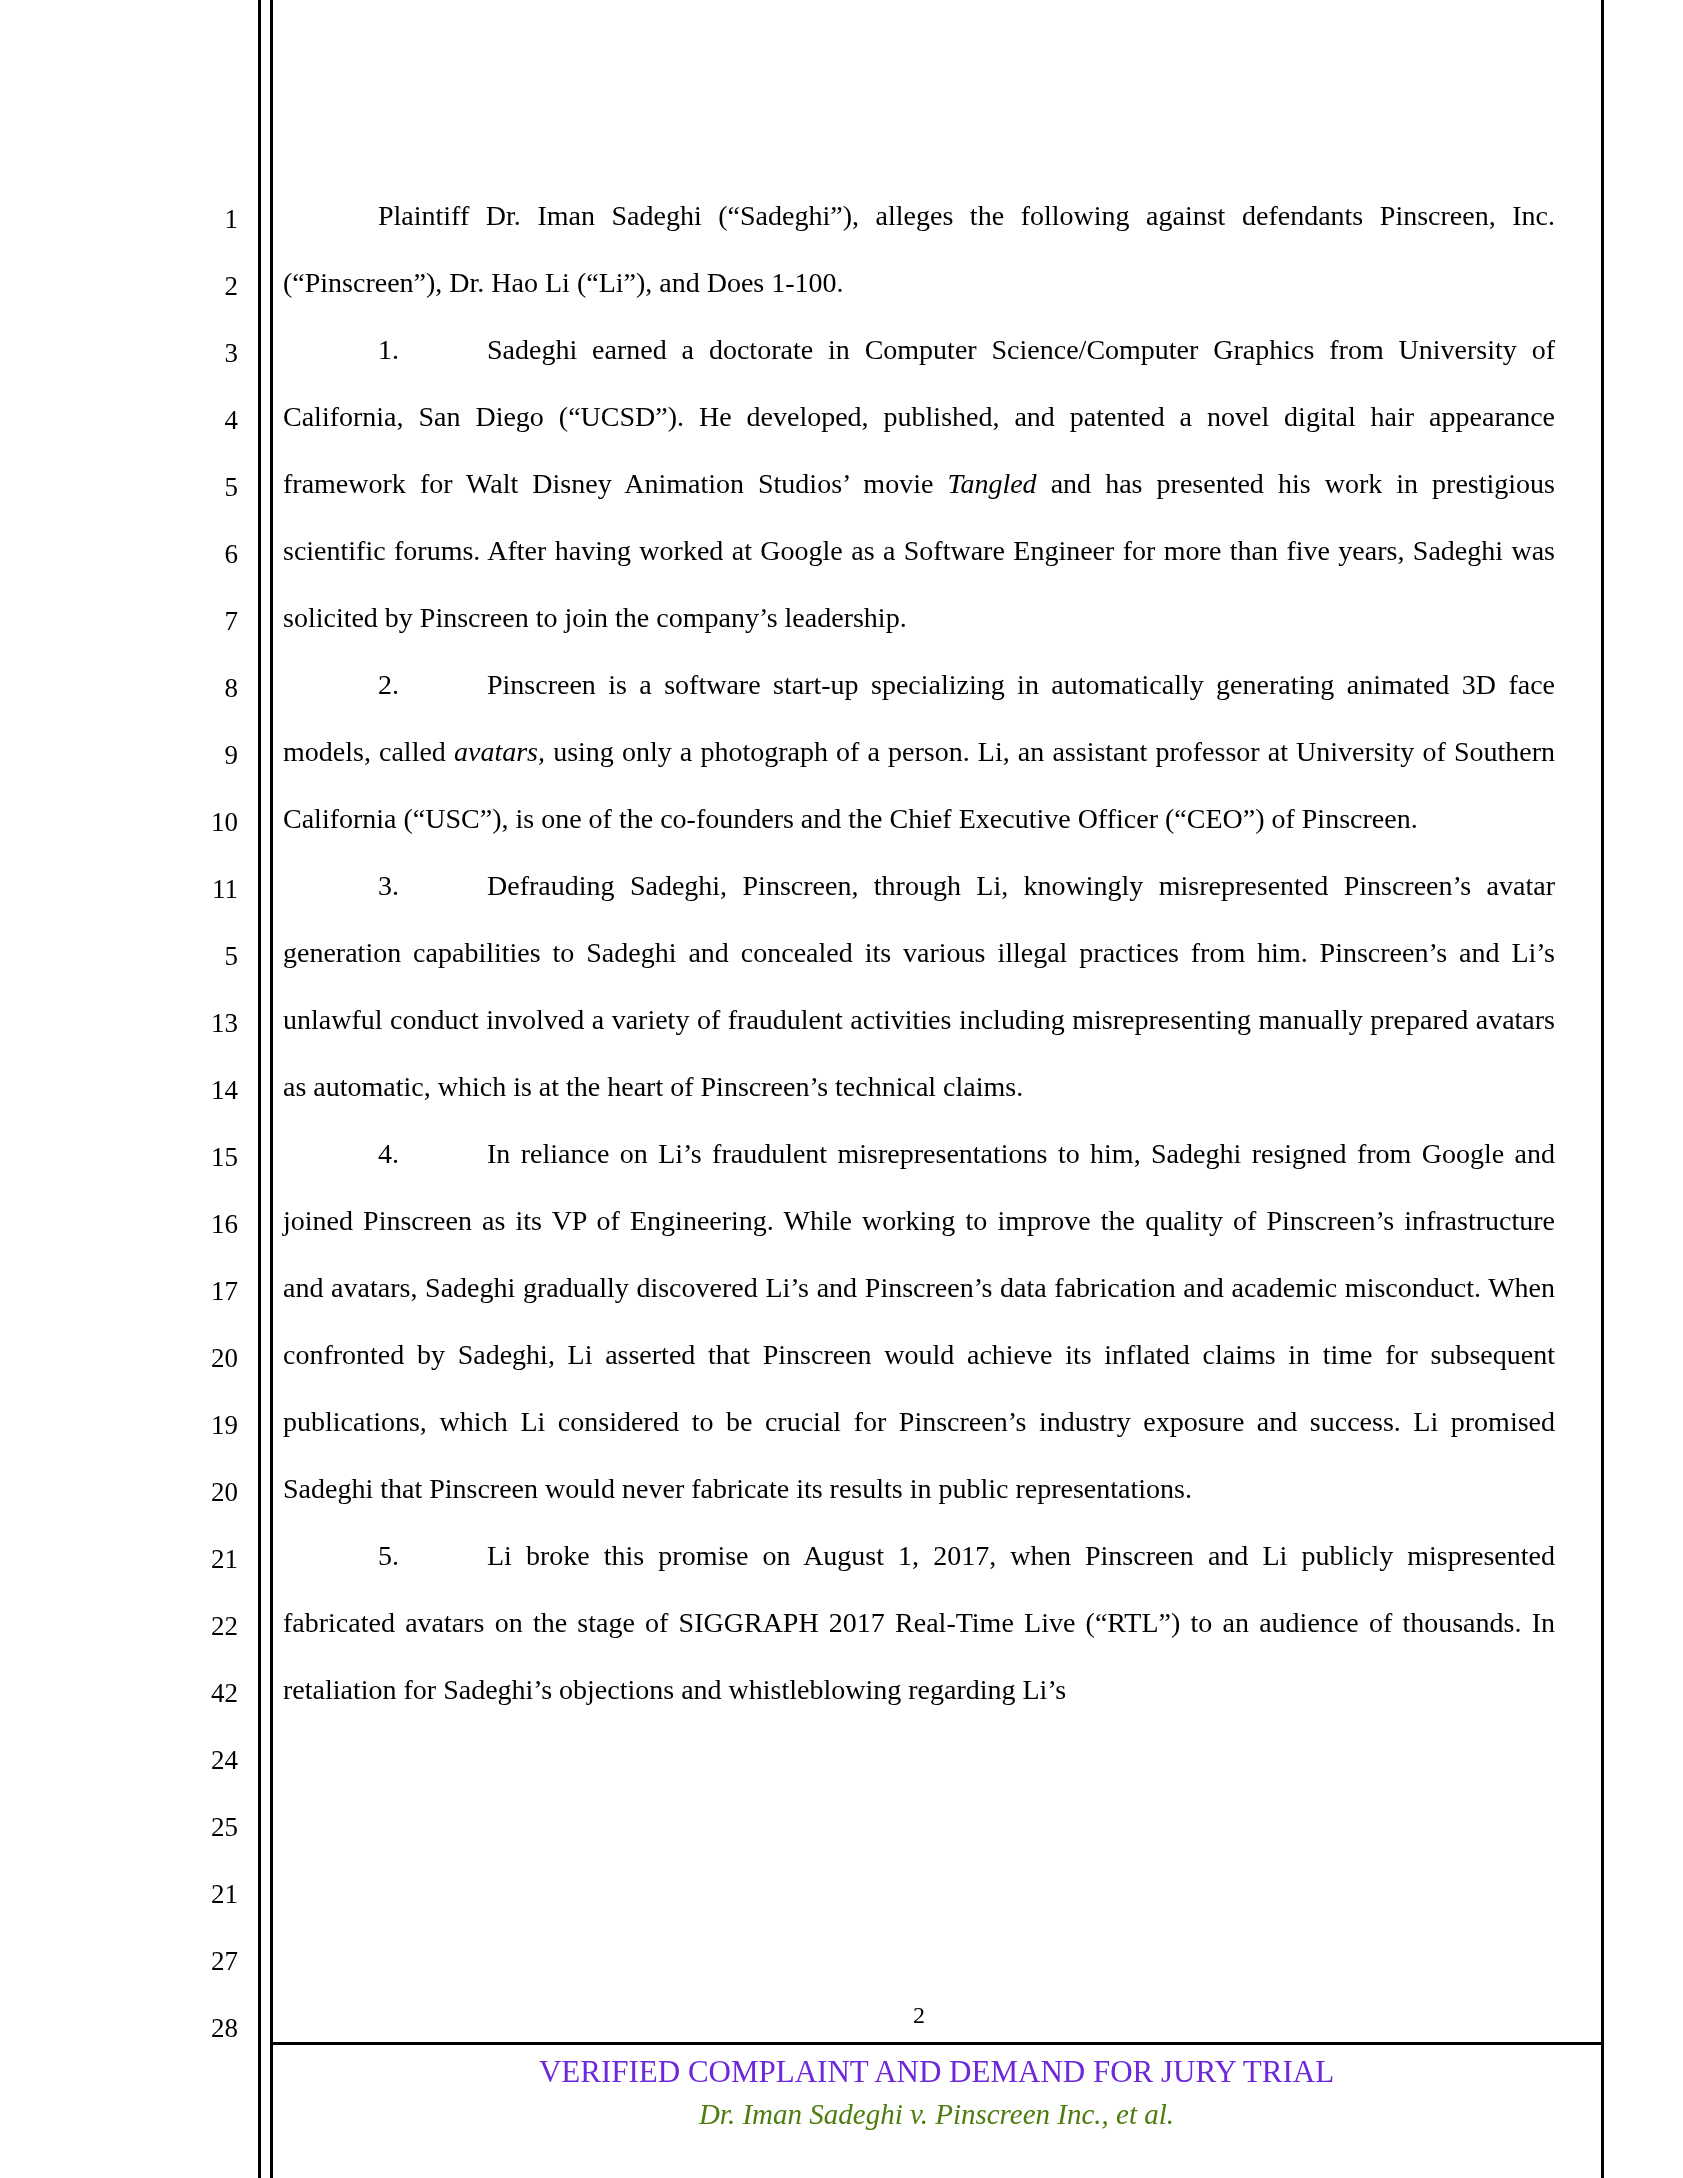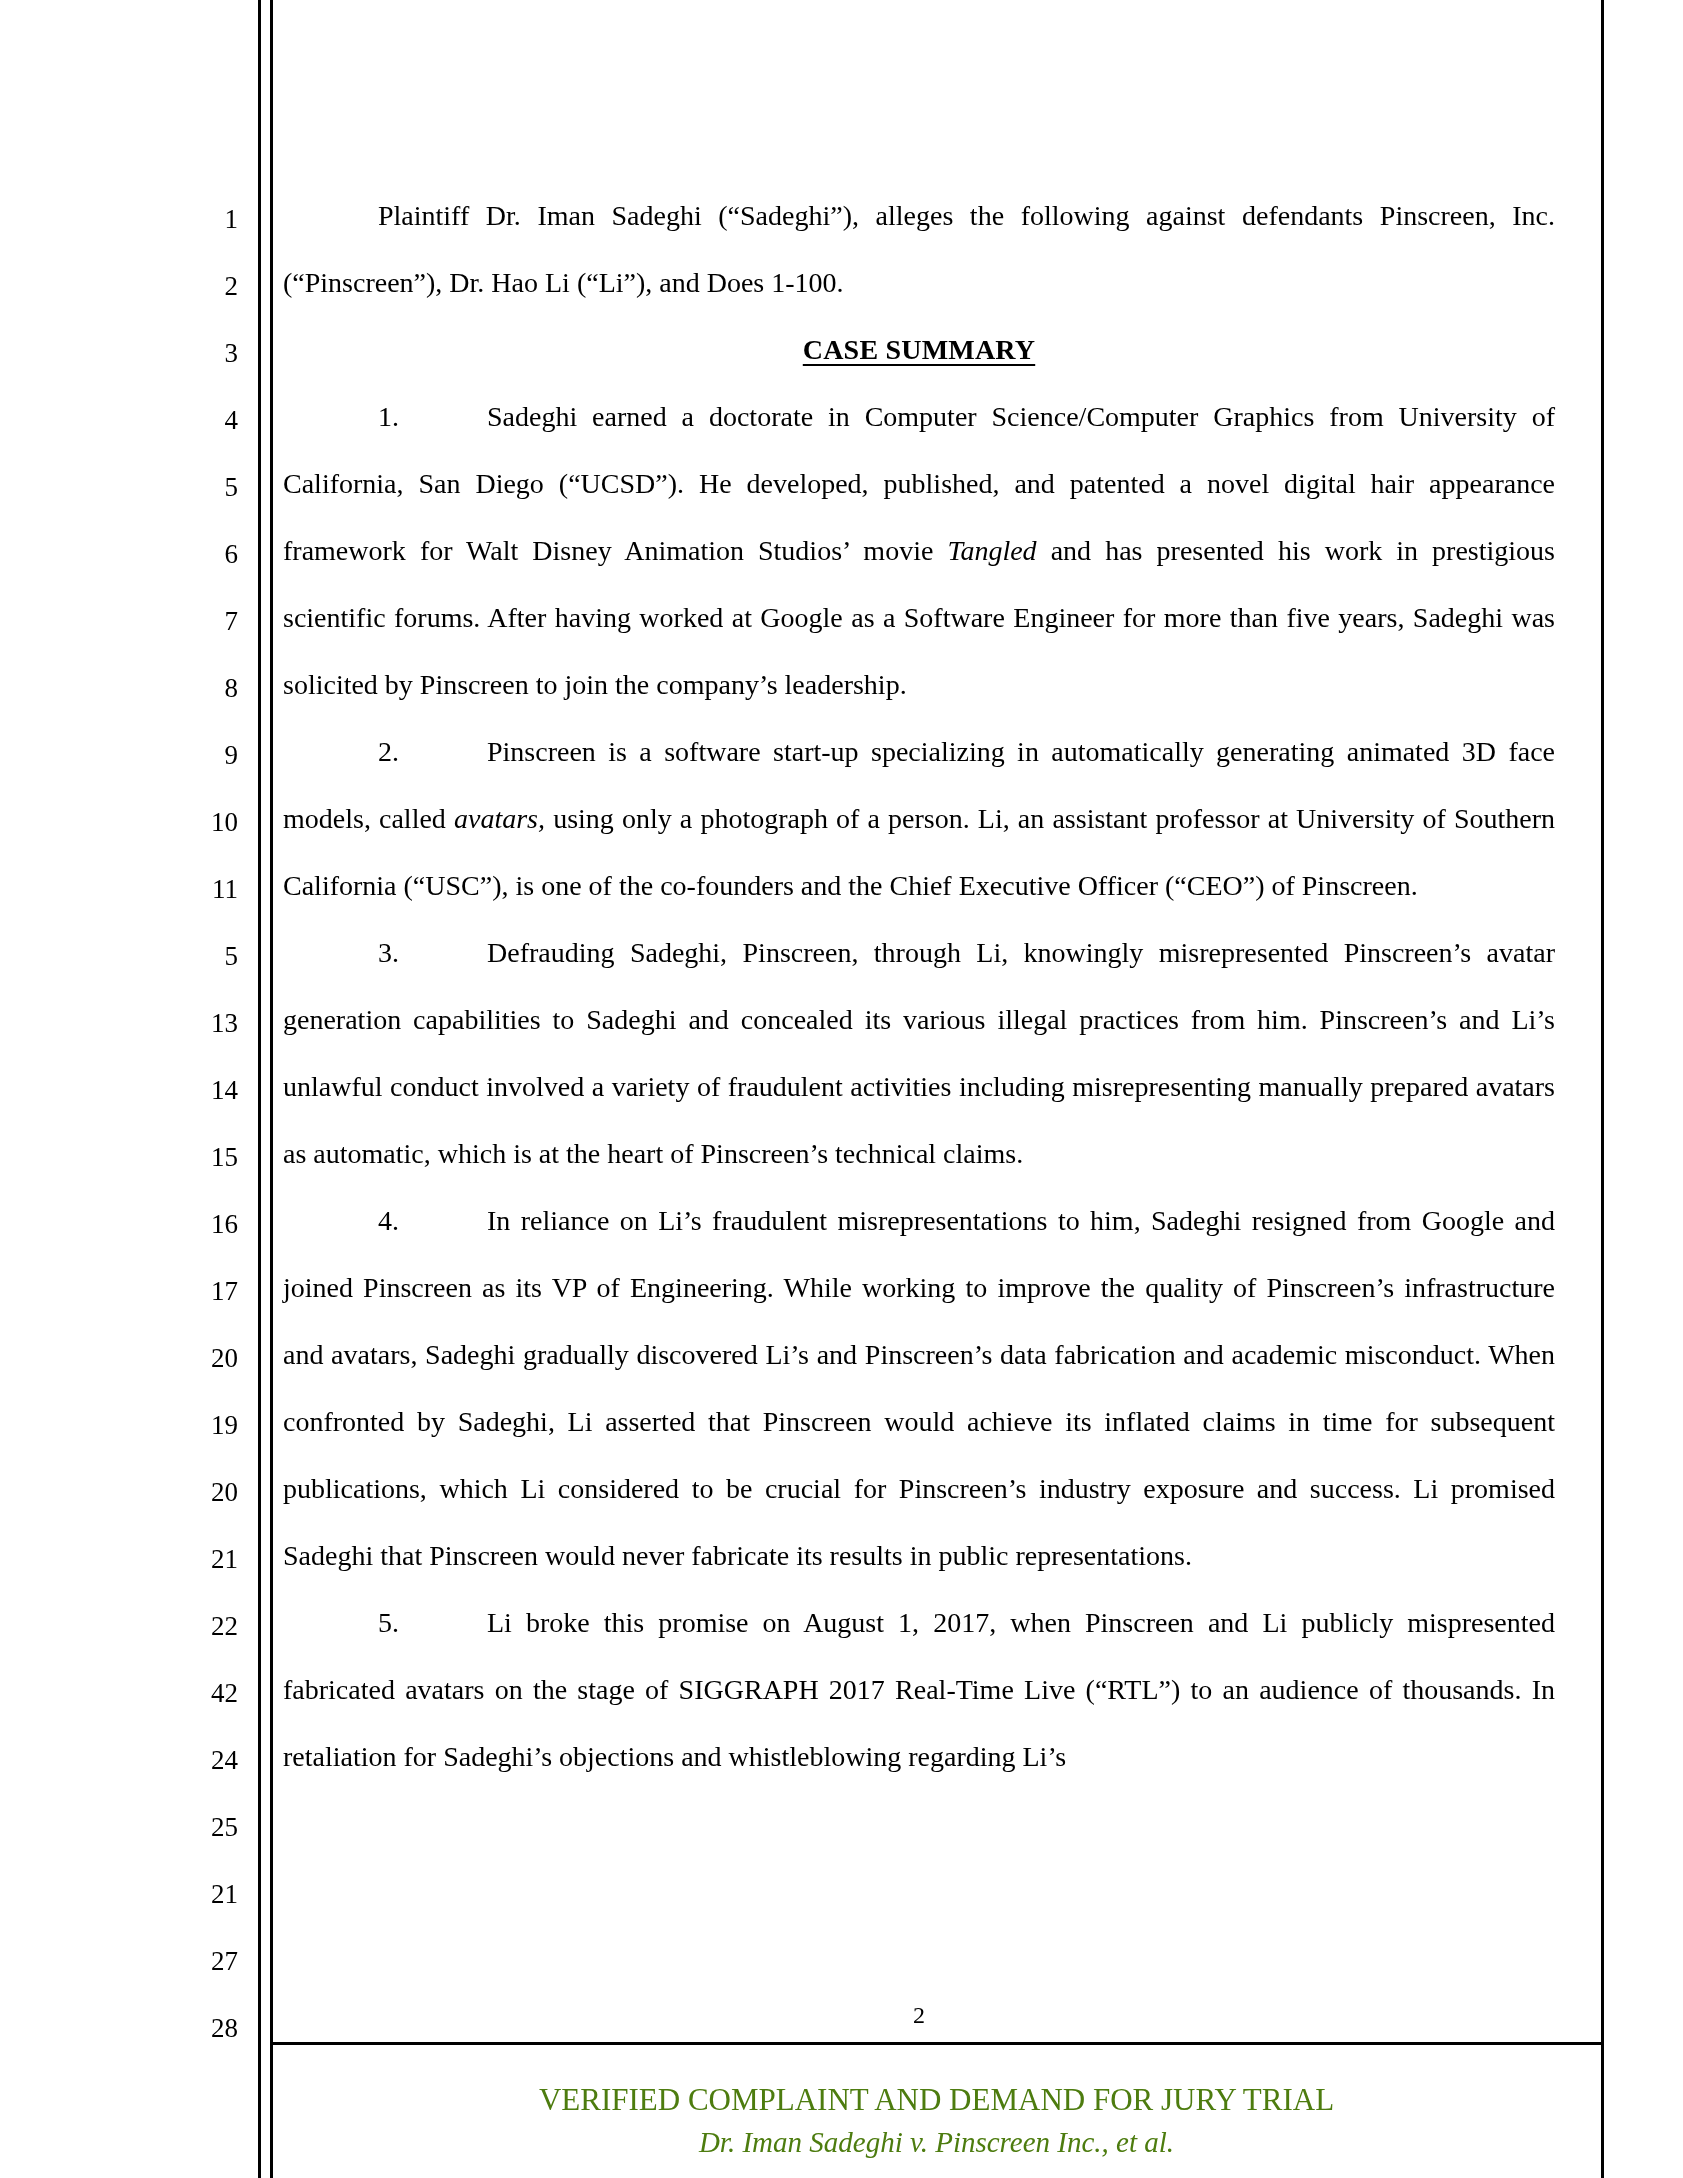--- a/index.html
+++ b/index.html
@@ -95,22 +95,21 @@
   .footer-block {
     position: absolute;
     left: 283px;
     top: 2051px;
     width: 1307px;
     text-align: center;
   }
   .footer-title {
     font-size: 31px;
     line-height: 42px;
-    color: #4d7c0f;
-    margin-top: 28px;
+    color: #6d28d9;
   }
   .footer-caption {
     font-size: 29px;
     line-height: 42px;
     font-style: italic;
     color: #4d7c0f;
   }
 </style>
 </head>
 <body>
@@ -149,21 +148,20 @@
     <div>25</div>
     <div>21</div>
     <div>27</div>
     <div>28</div>
   </div>
 
   <div class="body-col">
 
     <p><span class="first-indent">Plaintiff Dr. Iman Sadeghi (“Sadeghi”), alleges the following against defendants Pinscreen, Inc. (“Pinscreen”), Dr. Hao Li (“Li”), and Does 1-100.</span></p>
 
-    <p class="section-head">CASE SUMMARY</p>
 
     <p><span class="first-indent"></span><span class="num-lead">1.</span><span>Sadeghi earned a doctorate in Computer Science/Computer Graphics from University of California, San Diego (“UCSD”). He developed, published, and patented a novel digital hair appearance framework for Walt Disney Animation Studios’ movie </span><span class="it">Tangled</span><span> and has presented his work in prestigious scientific forums. After having worked at Google as a Software Engineer for more than five years, Sadeghi was solicited by Pinscreen to join the company’s leadership.</span></p>
 
     <p><span class="first-indent"></span><span class="num-lead">2.</span><span>Pinscreen is a software start-up specializing in automatically generating animated 3D face models, called </span><span class="it">avatars,</span><span> using only a photograph of a person. Li, an assistant professor at University of Southern California (“USC”), is one of the co-founders and the Chief Executive Officer (“CEO”) of Pinscreen.</span></p>
 
     <p><span class="first-indent"></span><span class="num-lead">3.</span><span>Defrauding Sadeghi, Pinscreen, through Li, knowingly misrepresented Pinscreen’s avatar generation capabilities to Sadeghi and concealed its various illegal practices from him. Pinscreen’s and Li’s unlawful conduct involved a variety of fraudulent activities including misrepresenting manually prepared avatars as automatic, which is at the heart of Pinscreen’s technical claims.</span></p>
 
     <p><span class="first-indent"></span><span class="num-lead">4.</span><span>In reliance on Li’s fraudulent misrepresentations to him, Sadeghi resigned from Google and joined Pinscreen as its VP of Engineering. While working to improve the quality of Pinscreen’s infrastructure and avatars, Sadeghi gradually discovered Li’s and Pinscreen’s data fabrication and academic misconduct. When confronted by Sadeghi, Li asserted that Pinscreen would achieve its inflated claims in time for subsequent publications, which Li considered to be crucial for Pinscreen’s industry exposure and success. Li promised Sadeghi that Pinscreen would never fabricate its results in public representations.</span></p>
 
     <p><span class="first-indent"></span><span class="num-lead">5.</span><span>Li broke this promise on August 1, 2017, when Pinscreen and Li publicly mispresented fabricated avatars on the stage of SIGGRAPH 2017 Real-Time Live (“RTL”) to an audience of thousands. In retaliation for Sadeghi’s objections and whistleblowing regarding Li’s</span></p>

